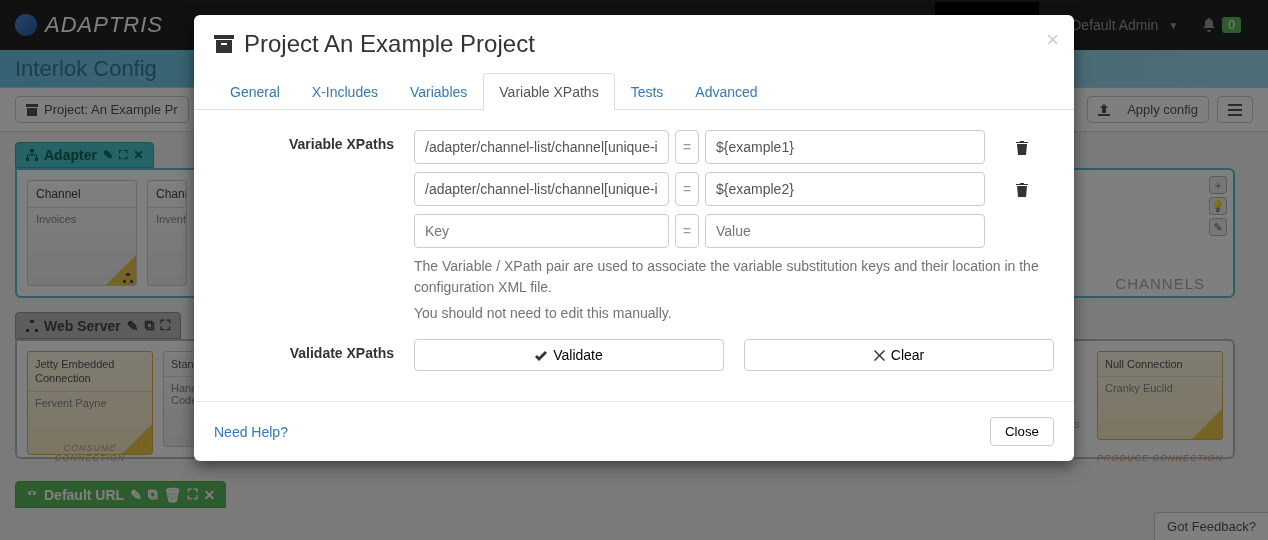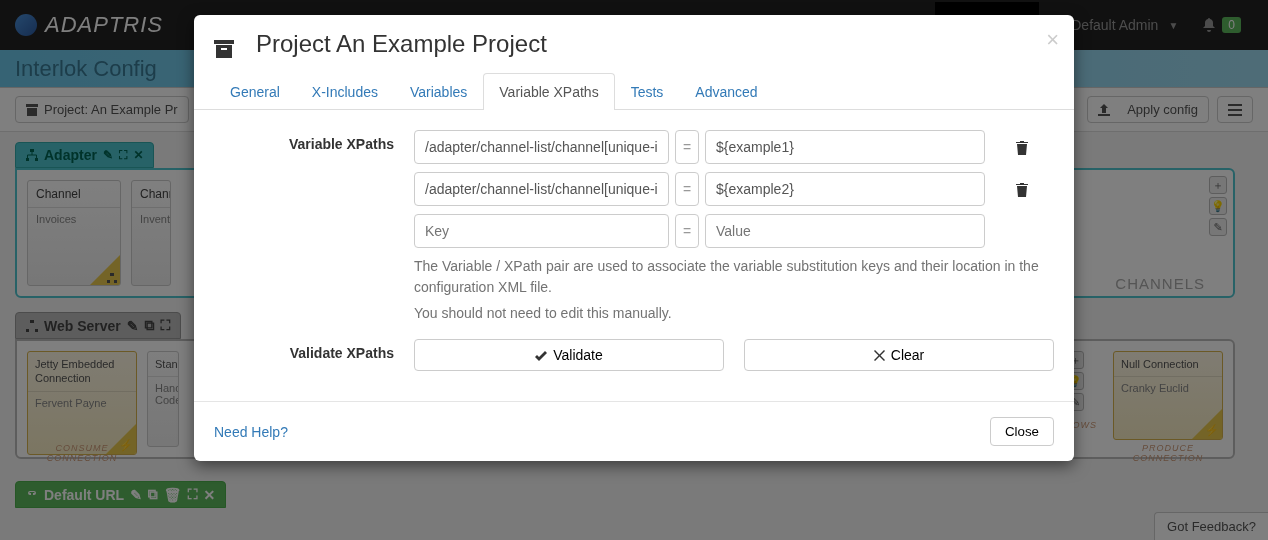--- a/index.html
+++ b/index.html
@@ -13,39 +13,39 @@
 .nav-caret{font-size:10px;margin-left:4px}
 .nav-badge{background:#5cb85c;color:#fff;border-radius:3px;padding:1px 6px;font-size:12px}
 .subnav{background:linear-gradient(to right,#6cc6e8,#9dd9ef);height:38px;display:flex;align-items:center;padding:0 15px;color:#3a7a95;font-size:22px;font-weight:300;border-bottom:1px solid #ccc}
 .toolbar{background:#fff;padding:8px 15px;display:flex;gap:8px;border-bottom:1px solid #ddd}
 .tb-group{display:flex;align-items:center;border:1px solid #ccc;border-radius:4px;padding:5px 10px;background:#fff;color:#555;font-size:13px;gap:6px}
 .tb-btn{border:1px solid #ccc;border-radius:4px;padding:5px 10px;background:#fff;color:#555;cursor:pointer;display:flex;align-items:center;gap:17px;font-size:13px}
 .canvas{padding:10px 15px;position:relative;height:calc(100% - 130px);overflow:hidden}
 .adapter-chip{display:inline-flex;align-items:center;background:#4fc4cf;border:1px solid #3aa;border-radius:4px 4px 0 0;padding:4px 10px;font-weight:bold;color:#065;gap:6px}
 .adapter-chip .ic{font-size:12px;cursor:pointer;color:#065}
 .wide-box{border:2px solid #4fc4cf;border-radius:0 6px 6px 6px;background:#fff;padding:10px;display:flex;gap:10px;position:relative}
-.card{border:1px solid #ccc;border-radius:3px;width:94px;background:linear-gradient(to bottom,#fff,#eee);position:relative;overflow:hidden}
+.card{border:1px solid #ccc;border-radius:3px;width:110px;background:linear-gradient(to bottom,#fff,#eee);position:relative;overflow:hidden}
 .card-head{padding:6px 8px;font-size:12px;color:#444}
 .card-sub{border-top:1px solid #ddd;padding:5px 8px;font-size:11px;color:#888}
 .card-corner{position:absolute;bottom:0;right:0;width:0;height:0;border-left:30px solid transparent;border-bottom:30px solid #e8c94e}
 .card-corner-icon{position:absolute;bottom:2px;right:3px;font-size:11px;color:#5a4}
 .plus-col{position:absolute;right:6px;top:6px;display:flex;flex-direction:column;gap:3px}
 .cbtn{width:18px;height:18px;border:1px solid #bbb;border-radius:3px;background:#eee;font-size:11px;display:flex;align-items:center;justify-content:center;color:#666}
 .label-right{position:absolute;right:28px;bottom:4px;font-size:15px;color:#aaa;letter-spacing:1px;}
 .ws-chip{display:inline-flex;align-items:center;background:#bbb;border:1px solid #999;border-radius:4px 4px 0 0;padding:4px 10px;font-weight:bold;color:#444;gap:6px;margin-top:14px}
 .ws-box{border:2px solid #bbb;border-radius:0 6px 6px 6px;background:#fff;padding:10px;display:flex;gap:10px;position:relative}
-.ws-card{border:1px solid #d6b24c;border-radius:3px;width:110px;background:linear-gradient(to bottom,#fff8e5,#f7ecc4);position:relative;overflow:hidden}
+.ws-card{border:1px solid #d6b24c;border-radius:3px;width:126px;background:linear-gradient(to bottom,#fff8e5,#f7ecc4);position:relative;overflow:hidden}
 .ws-card-gray{border:1px solid #ccc;border-radius:3px;width:110px;background:linear-gradient(to bottom,#fcfcfc,#eee);position:relative;overflow:hidden}
 .ws-card-head{padding:5px 7px;font-size:11px;color:#555;line-height:1.3}
 .ws-card-sub{border-top:1px solid rgba(0,0,0,.1);padding:5px 7px;font-size:11px;color:#888}
 .cc-label{position:absolute;bottom:-16px;left:0;right:0;text-align:center;font-size:9px;color:#c97;letter-spacing:1px;font-style:italic}
 .green-chip{display:inline-flex;align-items:center;background:#5cb85c;border:1px solid #4cae4c;border-radius:4px 4px 0 0;padding:4px 10px;font-weight:bold;color:#fff;gap:6px;margin-top:22px}
 .modal-backdrop{position:absolute;inset:0;background:rgba(0,0,0,.5);display:flex;align-items:flex-start;justify-content:center;padding-top:15px}
 .modal{background:#fff;width:880px;border-radius:6px;box-shadow:0 5px 15px rgba(0,0,0,.5);position:relative}
-.modal-header{padding:15px 20px;display:flex;align-items:flex-end;gap:22px}
+.modal-header{padding:15px 20px;display:flex;align-items:center;gap:10px}
 .modal-header h3{font-size:24px;font-weight:500;color:#333}
 .modal-close{position:absolute;right:15px;top:12px;font-size:22px;color:#ccc;cursor:pointer;background:none;border:none}
 .modal-tabs{display:flex;border-bottom:1px solid #ddd;padding:0 20px}
 .mtab{padding:10px 15px;color:#337ab7;cursor:pointer;font-size:14px;border:1px solid transparent;border-bottom:none;margin-bottom:-1px}
 .mtab.active{color:#555;border-color:#ddd;border-radius:4px 4px 0 0;background:#fff}
 .modal-body{padding:20px}
 .form-row{display:flex;margin-bottom:10px}
 .form-label{width:200px;text-align:right;padding-right:20px;padding-top:6px;font-weight:bold;color:#333}
 .form-content{flex:1}
 .xpath-row{display:flex;gap:6px;align-items:center;margin-bottom:8px}

